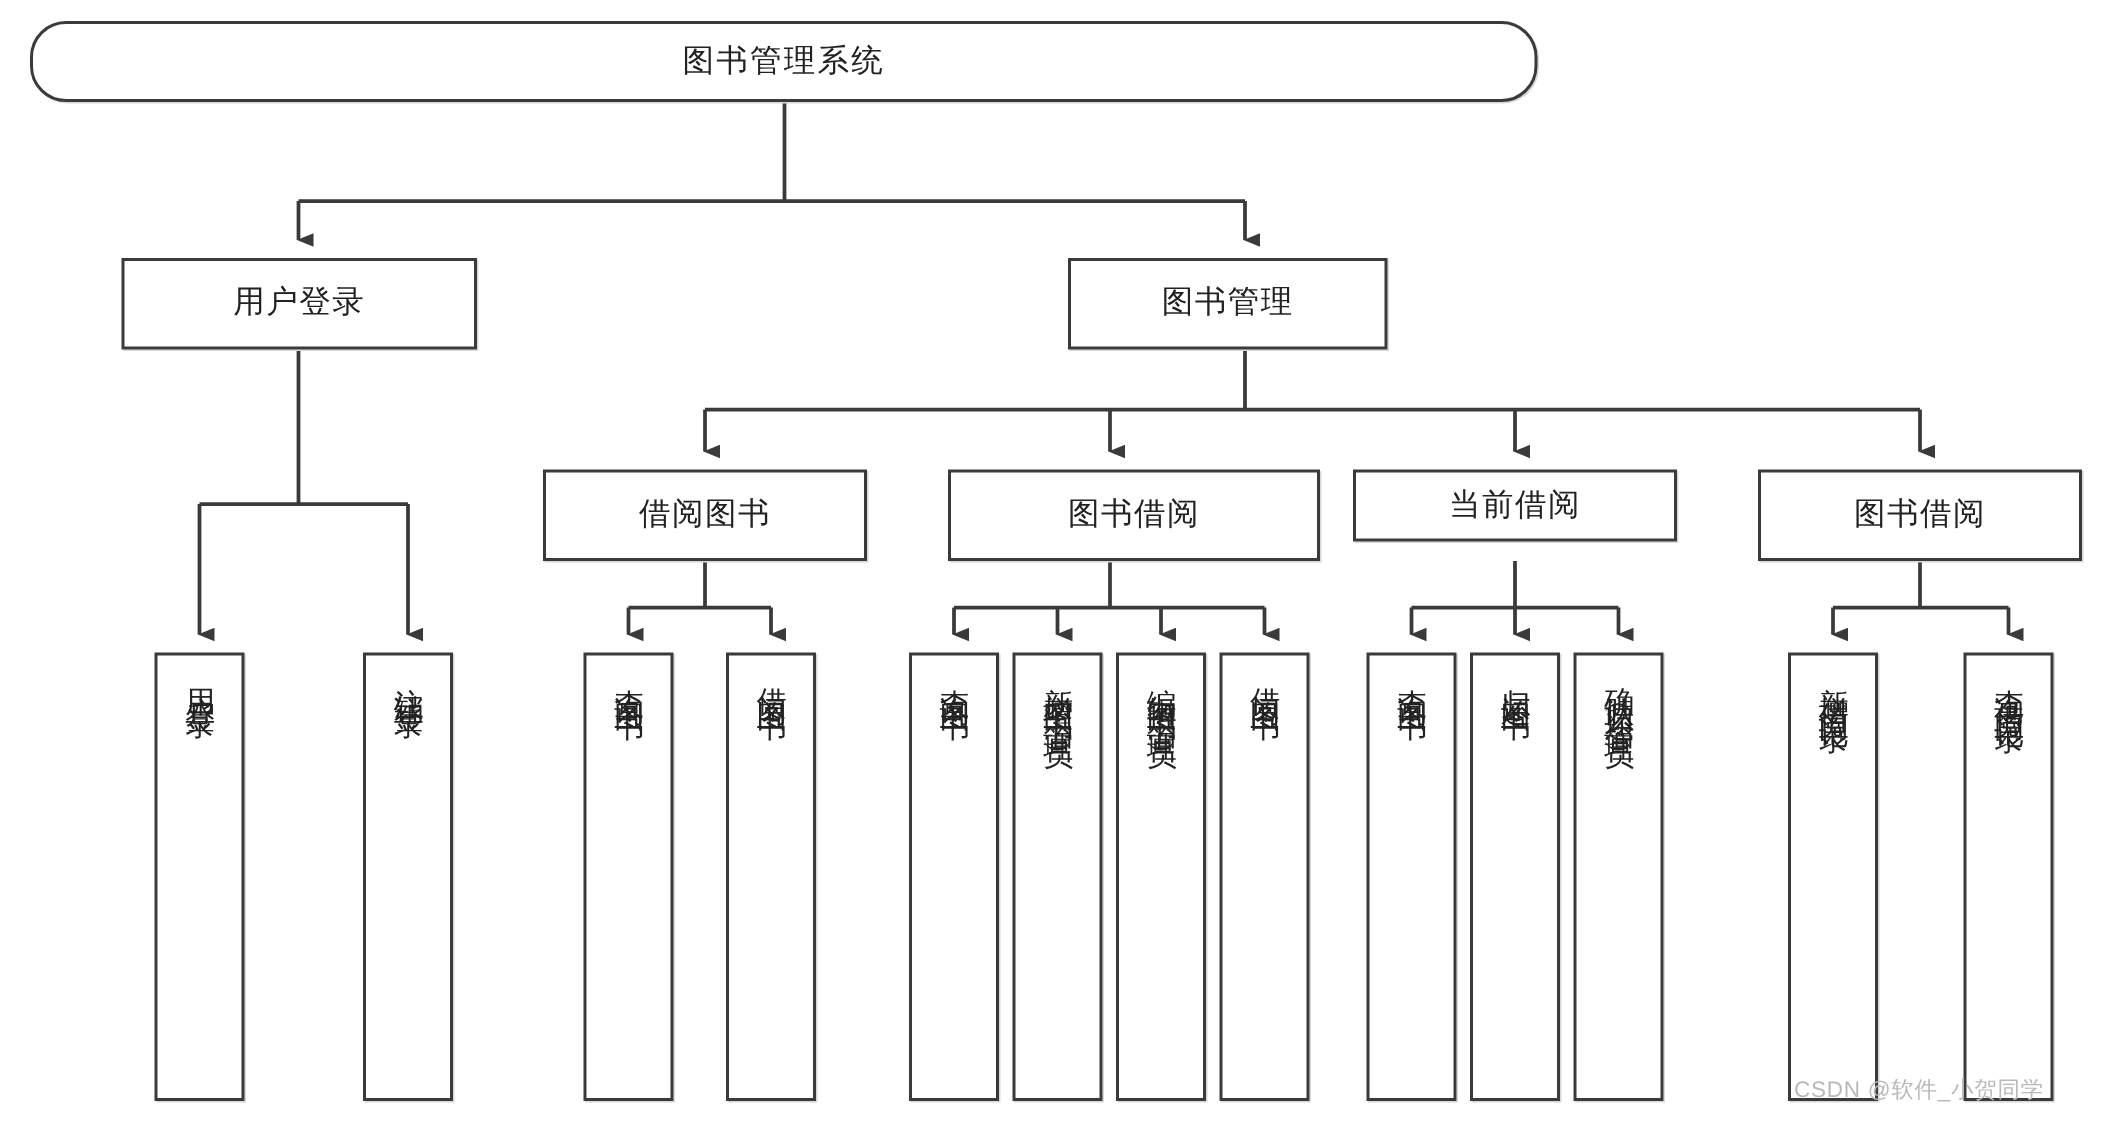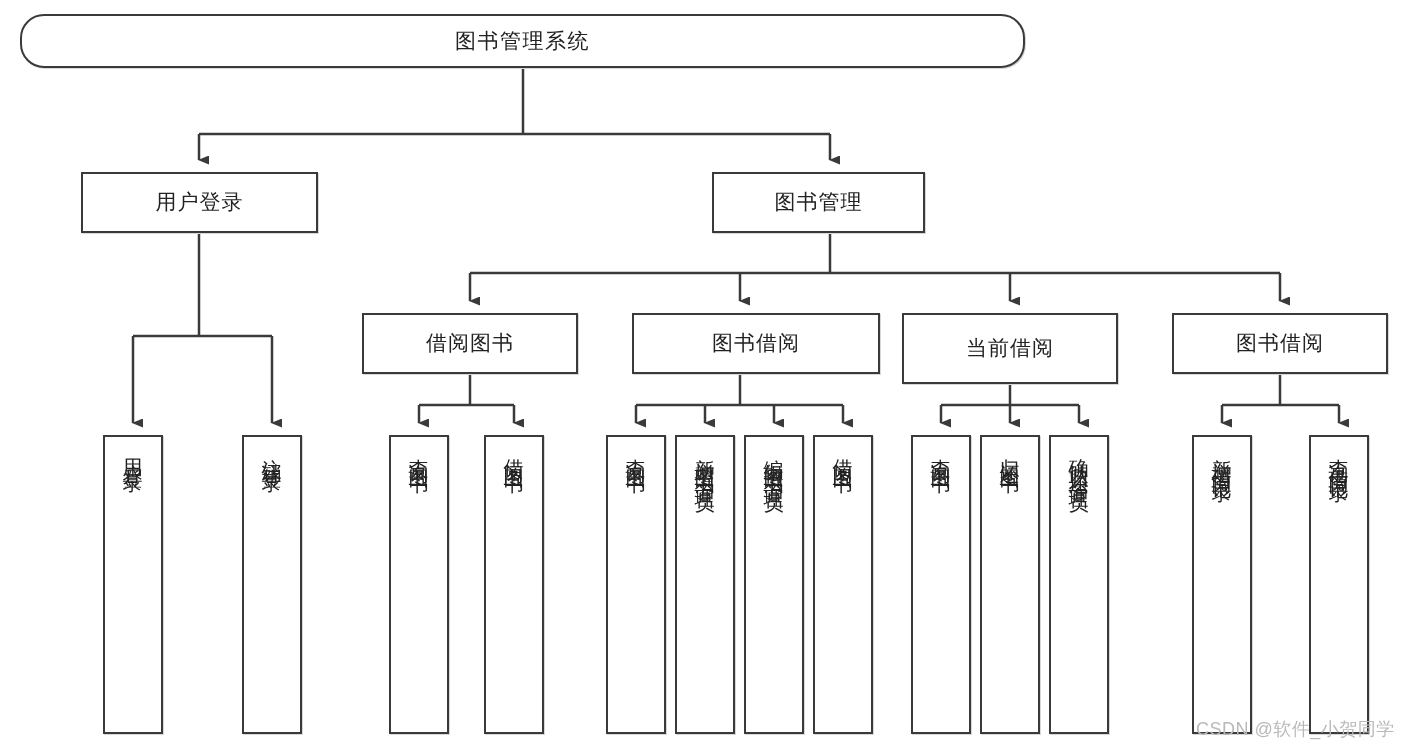--- a/index.html
+++ b/index.html
@@ -58,21 +58,21 @@
   .node.vertical .label {
     writing-mode: vertical-rl;
     text-orientation: upright;
     font-size: 20px;
     letter-spacing: 5px;
     line-height: 1;
     margin: 0 auto;
   }
   .watermark {
     position: absolute;
-    font-size: 18px;
+    font-size: 15px;
     color: #b9b9b9;
     letter-spacing: 0.5px;
     white-space: nowrap;
   }
 </style>
 </head>
 <body>
 
 <div id="canvas">
 
@@ -136,21 +136,21 @@
   <div class="node horizontal" style="left:712px; top:172px; width:213px; height:61px;">
     <span class="label">图书管理</span>
   </div>
 
   <div class="node horizontal" style="left:362px; top:313px; width:216px; height:61px;">
     <span class="label">借阅图书</span>
   </div>
   <div class="node horizontal" style="left:632px; top:313px; width:248px; height:61px;text-align:center;">
     <span class="label">图书借阅</span>
   </div>
-  <div class="node horizontal" style="left:902px; top:313px; width:216px; height:71px;">
+  <div class="node horizontal" style="left:902px; top:313px; width:216px; height:48px;">
     <span class="label">当前借阅</span>
   </div>
   <div class="node horizontal" style="left:1172px; top:313px; width:216px; height:61px;">
     <span class="label">图书借阅</span>
   </div>
 
   <div class="node vertical" style="left:103px; top:435px; width:60px; height:299px;">
     <span class="label">用户登录</span>
   </div>
   <div class="node vertical" style="left:242px; top:435px; width:60px; height:299px;">

